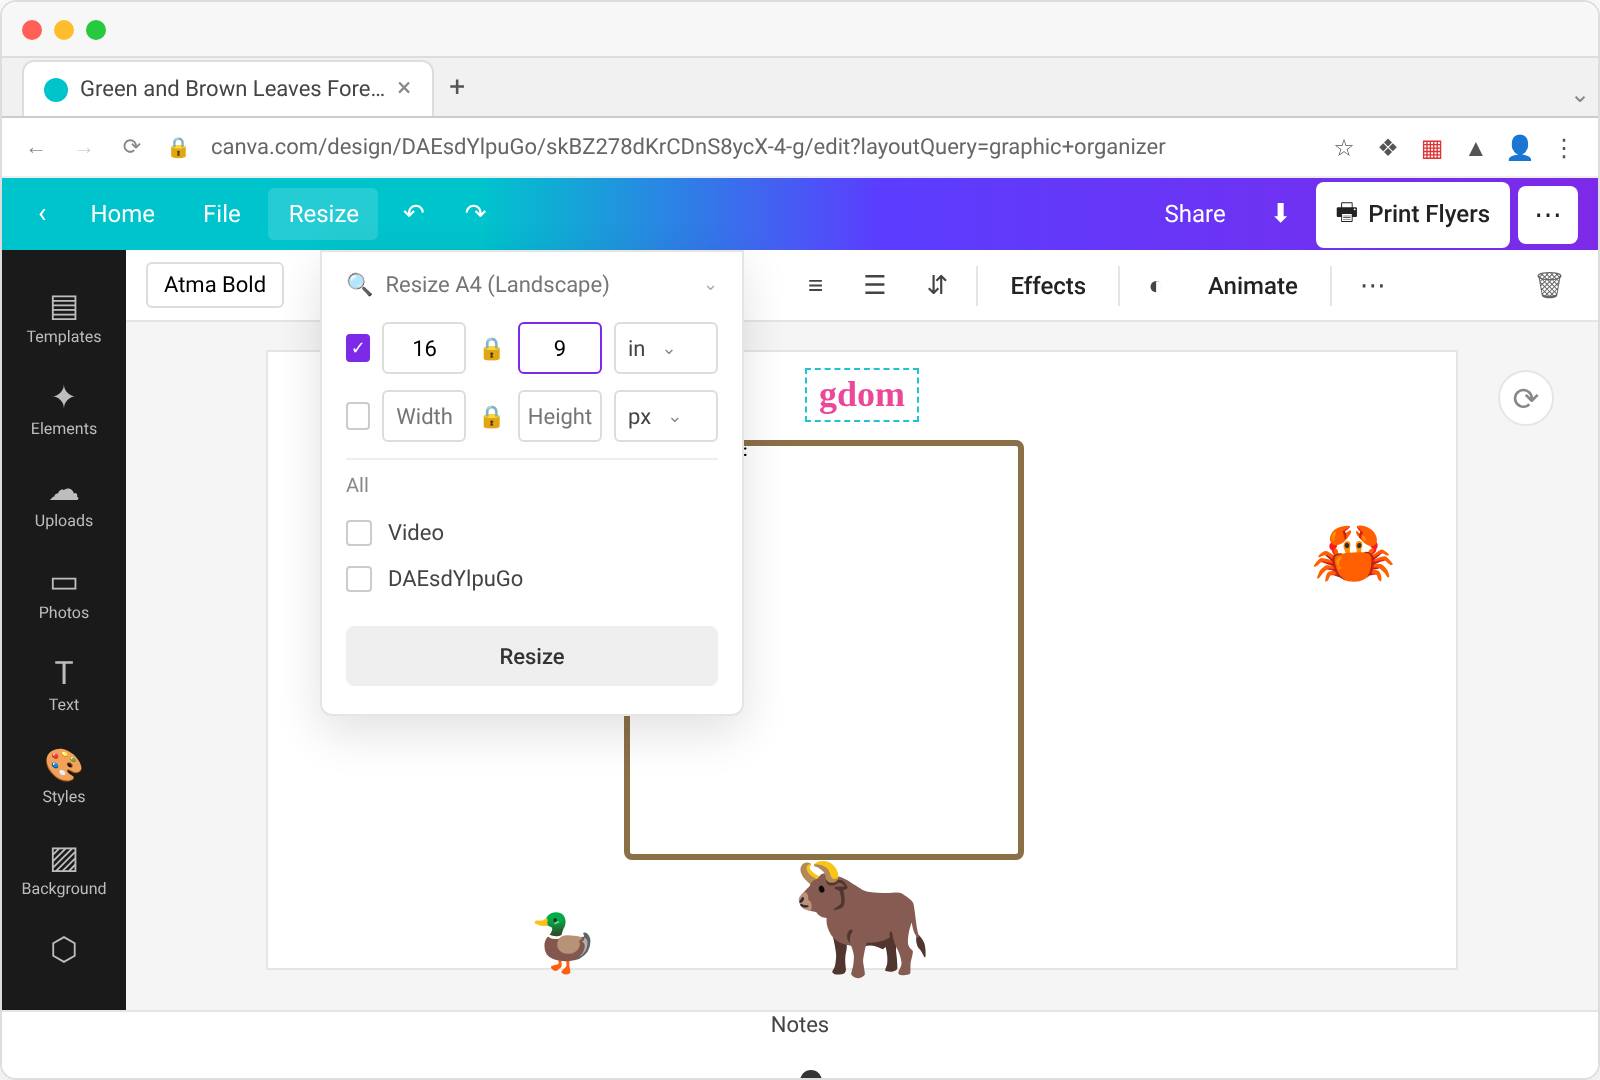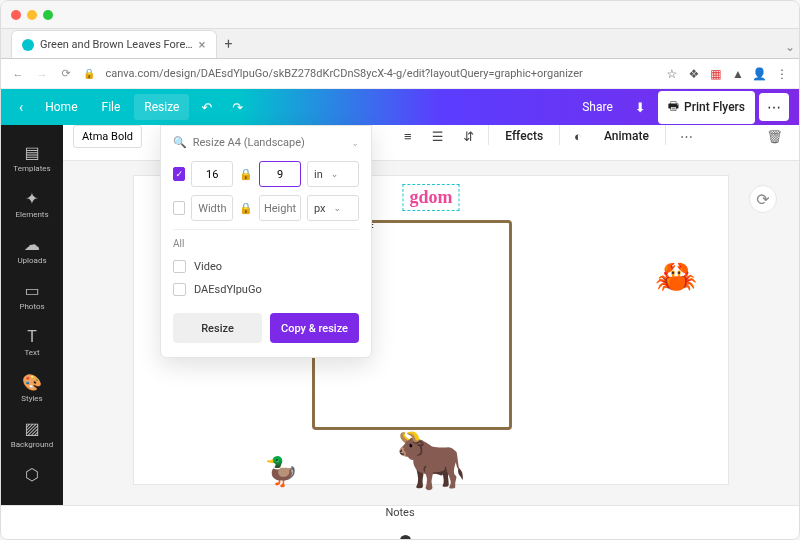--- a/index.html
+++ b/index.html
@@ -28,21 +28,21 @@
 .spacer{flex:1;}
 .share{padding:6px 10px;}
 .dl{padding:6px 8px;font-size:13px;}
 .print-btn{background:#fff;color:#222;padding:6px 10px;border-radius:4px;display:flex;align-items:center;gap:5px;font-weight:500;}
 .more-btn{background:#fff;color:#222;padding:6px 8px;border-radius:4px;font-size:14px;}
 .main{display:flex;height:calc(100% - 28px - 30px - 30px - 36px - 34px);}
 .sidebar{width:62px;background:#1a1a1a;color:#bdbdbd;display:flex;flex-direction:column;align-items:center;padding-top:10px;}
 .sb-item{display:flex;flex-direction:column;align-items:center;gap:3px;padding:8px 0;font-size:8px;cursor:pointer;width:100%;}
 .sb-ico{font-size:16px;height:18px;display:flex;align-items:center;}
 .canvas-area{flex:1;position:relative;background:#f5f5f5;}
-.toolbar{position:absolute;top:0;left:0;right:0;height:36px;background:#fff;border-bottom:1px solid #e5e5e5;display:flex;align-items:flex-start;padding:0 10px;gap:8px;font-size:12px;}
+.toolbar{position:absolute;top:0;left:0;right:0;height:36px;background:#fff;border-bottom:1px solid #e5e5e5;display:flex;align-items:center;padding:0 10px;gap:8px;font-size:12px;}
 .font-sel{border:1px solid #ddd;padding:4px 8px;border-radius:3px;background:#fff;font-size:11px;}
 .tb-sep{width:1px;height:20px;background:#e5e5e5;}
 .tb-ico{padding:4px 6px;cursor:pointer;color:#444;font-size:13px;}
 .tb-btn{padding:4px 8px;cursor:pointer;color:#222;font-weight:500;}
 .trash{margin-left:auto;color:#666;}
 .resize-panel{position:absolute;top:0;left:97px;width:212px;background:#fff;border:1px solid #e5e5e5;border-radius:0 0 6px 6px;box-shadow:0 8px 24px rgba(0,0,0,0.12);padding:10px 12px 14px;font-size:11px;color:#444;z-index:5;}
 .search-row{display:flex;align-items:center;gap:6px;color:#aaa;margin-bottom:12px;}
 .search-row input{border:none;flex:1;font-size:11px;outline:none;}
 .sect-label{font-size:10px;color:#888;margin:6px 0;}
 .size-row{display:flex;align-items:center;gap:6px;margin-bottom:8px;}
@@ -214,21 +214,20 @@
       <div class="list-item">
         <div class="cb"></div>
         <span>Video</span>
       </div>
       <div class="list-item">
         <div class="cb"></div>
         <span>DAEsdYlpuGo</span>
       </div>
       <div class="btn-row">
         <button class="btn btn-g">Resize</button>
-        <button class="btn btn-p">Copy &amp; resize</button>
       </div>
     </div>
 
     <div class="design">
       <div class="design-title">gdom</div>
       <div class="frame">
         <span class="frame-label">nimal Class 2:</span>
       </div>
       <div class="crab">🦀</div>
       <div class="yak">🐂</div>

